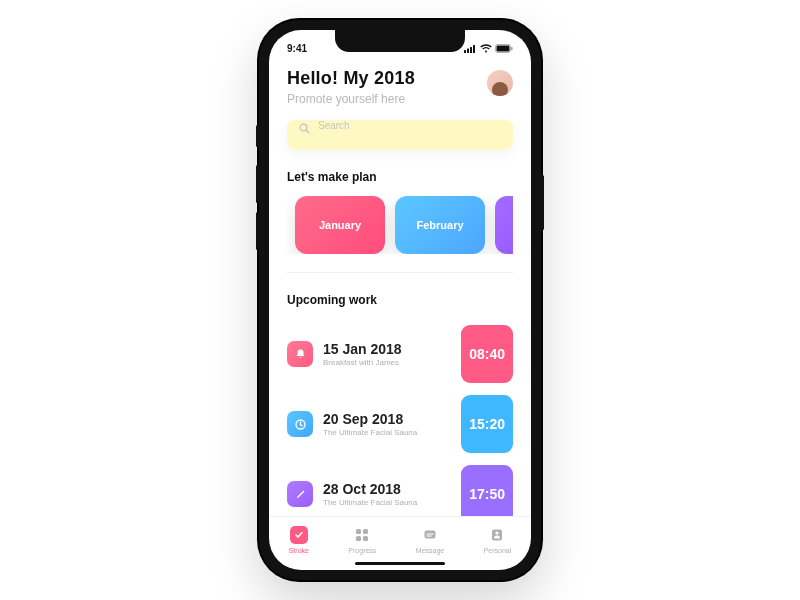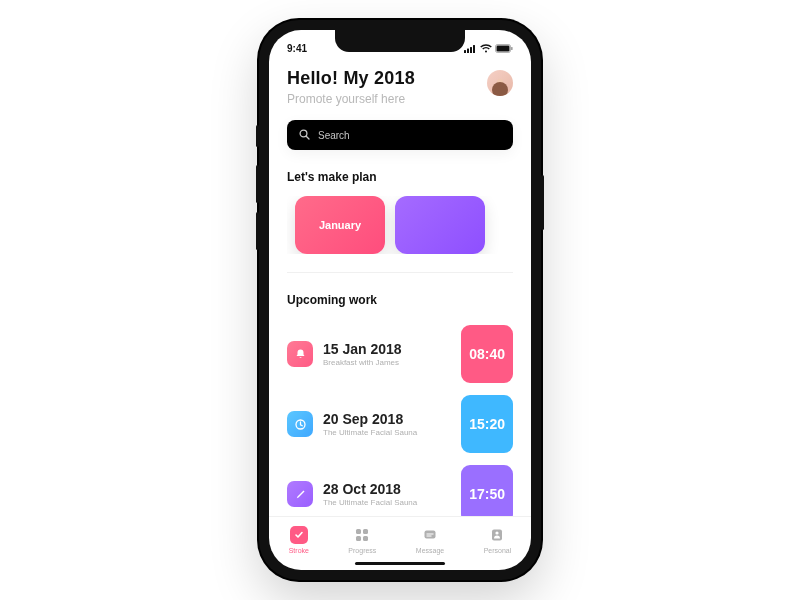--- a/index.html
+++ b/index.html
@@ -100,24 +100,24 @@
     position:absolute;
     bottom:-2px;left:50%;transform:translateX(-50%);
     width:16px;height:16px;border-radius:50%;
     background:#8b5a44;
     box-shadow: 0 -8px 0 -5px #f0c8b0;
   }
   .search-box {
     margin-top: 14px;
     height: 30px;
     border-radius: 8px;
-    background: #000000;
+    background: #fef9c3;
     box-shadow: 0 4px 14px rgba(0,0,0,0.05);
     display: flex;
-    align-items: center;
+    align-items: flex-start;
     padding: 0 12px;
     gap: 8px;
   }
   .search-box input {
     border: none;
     outline: none;
     font-size: 10px;
     color: #888;
     background: transparent;
     flex: 1;
@@ -283,20 +283,23 @@
         </span>
         <input type="text" placeholder="Search" style="">
       </div>
 
       <div class="section-title">Let's make plan</div>
 
       <div class="month-row">
         <div class="month-card month-jan">
             <span>January</span>
           </div>
+        <div class="month-card month-feb">
+            <span>February</span>
+          </div>
         <div class="month-card month-mar"></div>
       </div>
 
       <div class="divider"></div>
 
       <div class="section-title">Upcoming work</div>
 
       <div class="work-list">
         <div class="work-item">
           <div class="work-icon pink">

